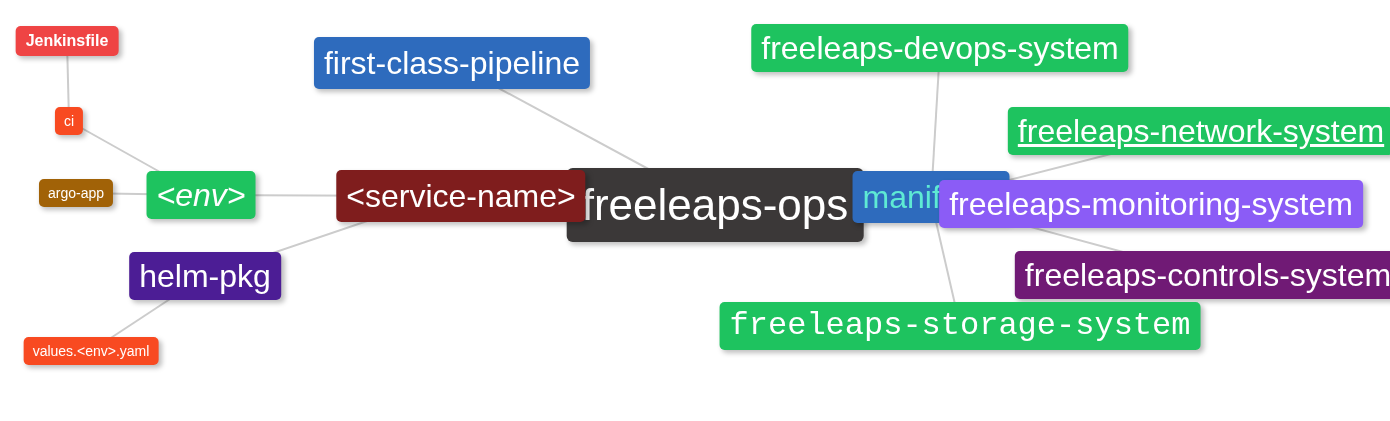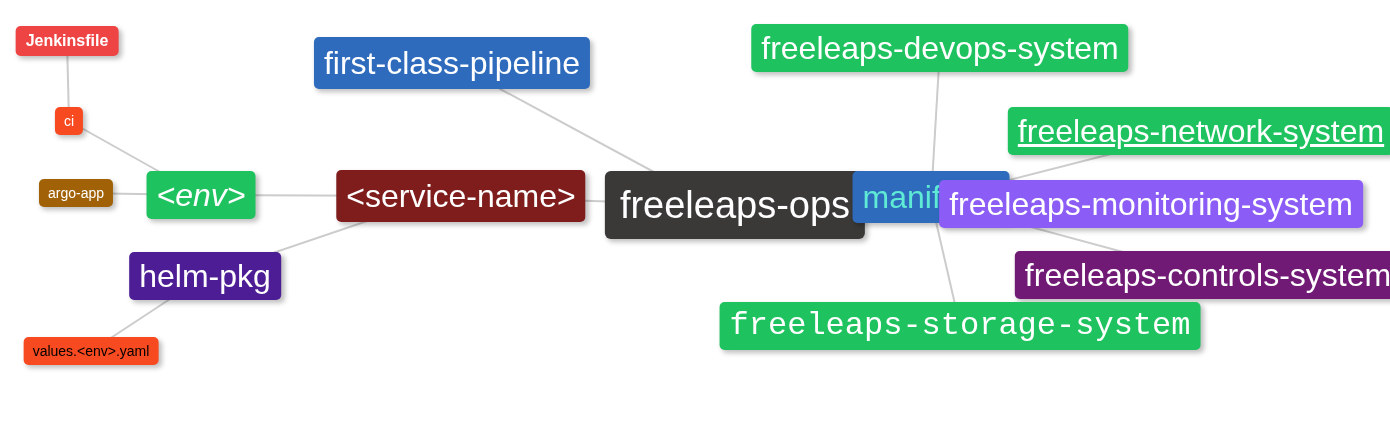--- a/index.html
+++ b/index.html
@@ -33,24 +33,23 @@
     align-items: center;
     justify-content: center;
     white-space: nowrap;
     color: #ffffff;
     line-height: 1;
     box-shadow: 3px 3px 5px rgba(0,0,0,0.25);
     box-sizing: border-box;
     cursor: pointer;
   }
   .node.root {
-    font-size: 38px;
+    font-size: 44px;
     padding: 15px 15px;
     border-radius: 6px;
-    margin-left: 20px;
   }
   .node.l2 {
     font-size: 32px;
     padding: 10px 10px;
     border-radius: 5px;
   }
   .node.l3 {
     font-size: 32px;
     padding: 8px 10px;
     border-radius: 5px;
@@ -93,16 +92,16 @@
       <div class="node l2" style="left: 931px; top: 197px; background: rgb(46, 107, 189); color: #5eead4;">manifests</div>
       <div class="node l3" style="left: 201px; top: 195px; background: rgb(30, 195, 95); color: rgb(255, 255, 255); font-style: italic;">&lt;env&gt;</div>
       <div class="node l3" style="left: 205px; top: 276px; background: #4c1d95; color: rgb(255, 255, 255);">helm-pkg</div>
       <div class="node l3" style="left: 940px; top: 48px; background: rgb(30, 195, 95); color: rgb(255, 255, 255);">freeleaps-devops-system</div>
       <div class="node l3" style="left: 1201px; top: 131px; background: rgb(30, 195, 95); color: rgb(255, 255, 255); text-decoration: underline;">freeleaps-network-system</div>
       <div class="node l3" style="left: 1151px; top: 204px; background: #8b5cf6; color: rgb(255, 255, 255);">freeleaps-monitoring-system</div>
       <div class="node l3" style="left: 1208px; top: 275px; background: #701a75; color: rgb(255, 255, 255);">freeleaps-controls-system</div>
       <div class="node l3" style="left: 960px; top: 326px; background: rgb(30, 195, 95); color: rgb(255, 255, 255); font-family: Liberation Mono, monospace;">freeleaps-storage-system</div>
       <div class="node l4" style="left: 69px; top: 121px; background: rgb(248, 74, 33); color: rgb(255, 255, 255);">ci</div>
       <div class="node l4" style="left: 76px; top: 193px; background: #a16207; color: rgb(255, 255, 255);">argo-app</div>
-      <div class="node l4" style="left: 91px; top: 351px; background: rgb(248, 74, 33); color: #000000;">values.&lt;env&gt;.yaml</div>
+      <div class="node l4" style="left: 91px; top: 351px; background: rgb(248, 74, 33); color: #ffffff;">values.&lt;env&gt;.yaml</div>
       <div class="node l5" style="left: 67px; top: 41px; background: #ef4444; color: rgb(255, 255, 255); font-weight: bold;">Jenkinsfile</div>
     </div>
 </div>
 
 </body></html>

